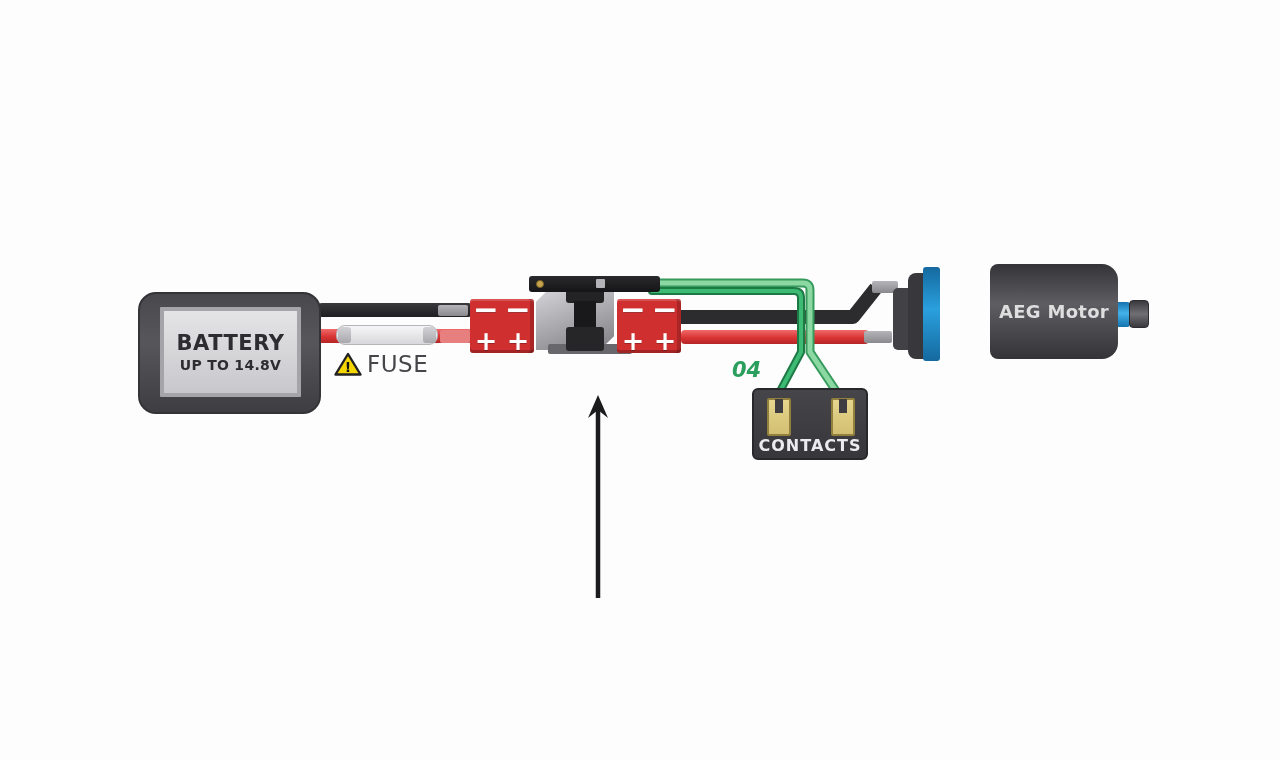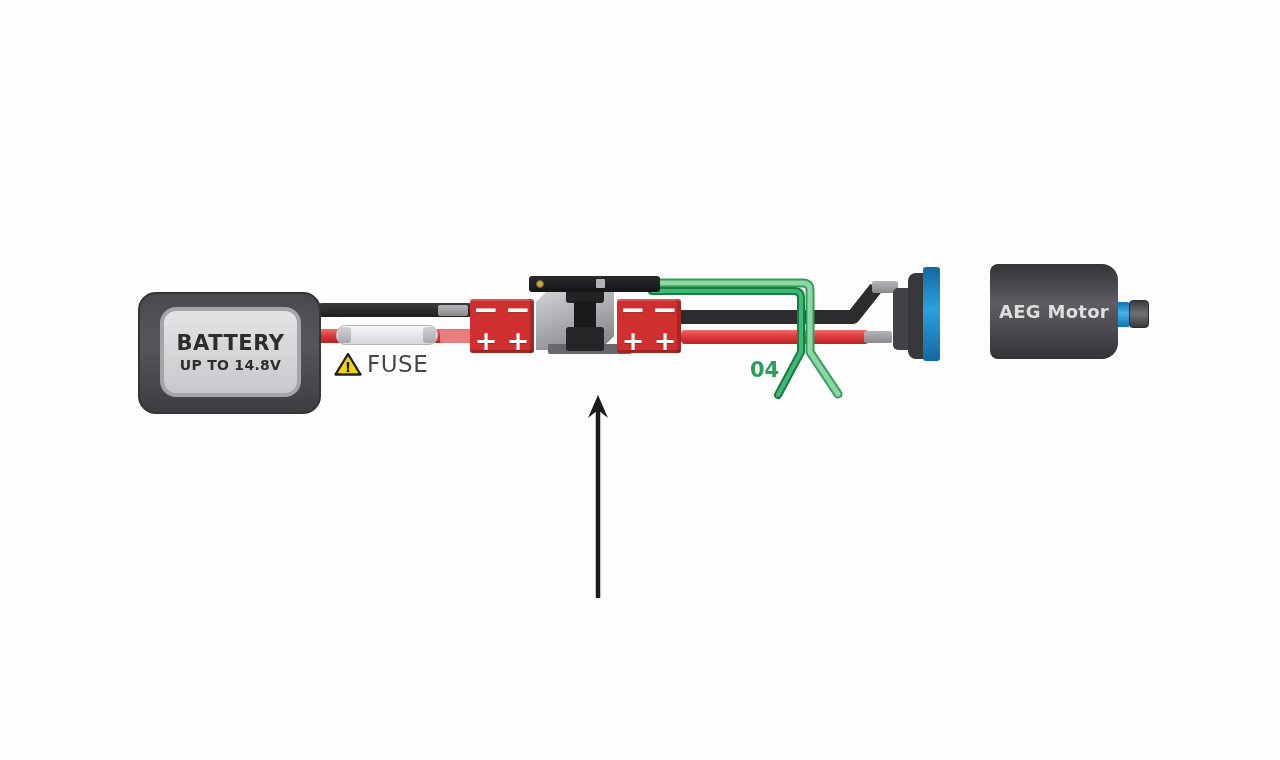--- a/index.html
+++ b/index.html
@@ -12,21 +12,21 @@
 
   
   .battery-body{
     left:138px;top:292px;width:183px;height:122px;z-index:4;
     background:linear-gradient(180deg,#49494d,#57575b 40%,#3e3e42);
     border:2px solid #343438;border-radius:18px;box-sizing:border-box;
   }
   .battery-plate{
     left:20px;top:13px;width:141px;height:90px;
     background:linear-gradient(180deg,#e4e4e6,#c8c8cc);
-    border:4px solid #a5a5a9;border-radius:16px;box-sizing:border-box;
+    border:4px solid #a5a5a9;border-radius:1px;box-sizing:border-box;
     display:flex;flex-direction:column;align-items:center;justify-content:center;gap:2px;
   }
   .battery-title{font-size:21px;font-weight:bold;color:#2d2d31;letter-spacing:.5px;}
   .battery-sub{font-size:14px;font-weight:bold;color:#2d2d31;letter-spacing:.3px;}
 
   
   .wire{border-radius:4px;}
   .wire-black-1{left:318px;top:303px;width:154px;height:14px;z-index:2;
     background:linear-gradient(180deg,#3a3a3c,#1f1f21);}
   .wire-red-1{left:318px;top:329px;width:154px;height:14px;z-index:1;
@@ -69,21 +69,21 @@
   .mosfet-bar{left:529px;top:276px;width:131px;height:16px;z-index:7;
     background:linear-gradient(180deg,#2a2a2c,#151517);border-radius:3px;}
   .mosfet-screw{left:7px;top:4px;width:8px;height:8px;border-radius:50%;
     background:#c9a44e;border:1px solid #7a6426;box-sizing:border-box;}
   .mosfet-pad{left:67px;top:3px;width:9px;height:9px;background:#b4b4b8;border-radius:1px;}
   .fet-head{left:566px;top:283px;width:38px;height:20px;background:#232325;border-radius:3px;z-index:6;}
   .fet-neck{left:574px;top:301px;width:22px;height:28px;background:#19191b;z-index:6;}
   .fet-foot{left:566px;top:327px;width:38px;height:24px;background:#262628;border-radius:3px;z-index:6;}
 
   
-  .contacts-tag{left:750px;top:358px;z-index:9;font-size:21px;font-weight:bold;
+  .contacts-tag{left:732px;top:358px;z-index:9;font-size:21px;font-weight:bold;font-style:italic;
     color:var(--wire-green-dark,#2a9e5c);}
   .contacts-box{left:752px;top:388px;width:116px;height:72px;z-index:8;
     background:linear-gradient(180deg,#46464a,#37373b);
     border:2px solid #28282c;border-radius:6px;box-sizing:border-box;}
   .contact-blade{top:8px;width:24px;height:38px;box-sizing:border-box;
     background:linear-gradient(180deg,#e6d58d,var(--contacts-gold,#d2bf72));
     border:2px solid #93803c;border-radius:2px;}
   .contact-blade .notch{position:absolute;left:50%;top:-1px;transform:translateX(-50%);
     width:8px;height:14px;background:#3e3e42;}
   .contact-1{left:13px;} .contact-2{left:77px;}
@@ -180,20 +180,29 @@
     <span class="sym sym-minus">−</span>
     <span class="sym sym-plus">+</span>
     <span class="sym sym-plus">+</span>
   </div>
 
   <div class="abs wire wire-red-2"></div>
   <div class="abs ferrule ferrule-motor-black"></div>
   <div class="abs ferrule ferrule-motor-red"></div>
 
   <div class="abs contacts-tag">04</div>
+  <div class="abs contacts-box">
+    <div class="abs contact-blade contact-1">
+      <div class="notch"></div>
+    </div>
+    <div class="abs contact-blade contact-2">
+      <div class="notch"></div>
+    </div>
+    <div class="abs contacts-label">CONTACTS</div>
+  </div>
 
   <div class="abs motor-terminals"></div>
   <div class="abs motor-cap"></div>
   <div class="abs motor-ring"></div>
   <div class="abs motor-body">
     <span class="motor-label">AEG Motor</span>
   </div>
   <div class="abs shaft shaft-1"></div>
   <div class="abs shaft shaft-2"></div>
   <div class="abs shaft shaft-3"></div>

